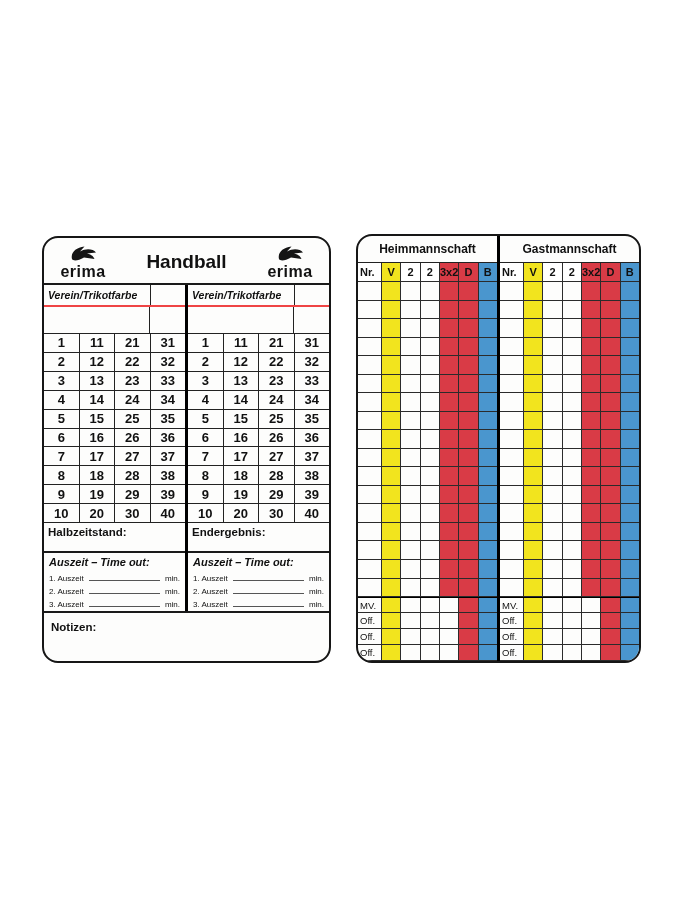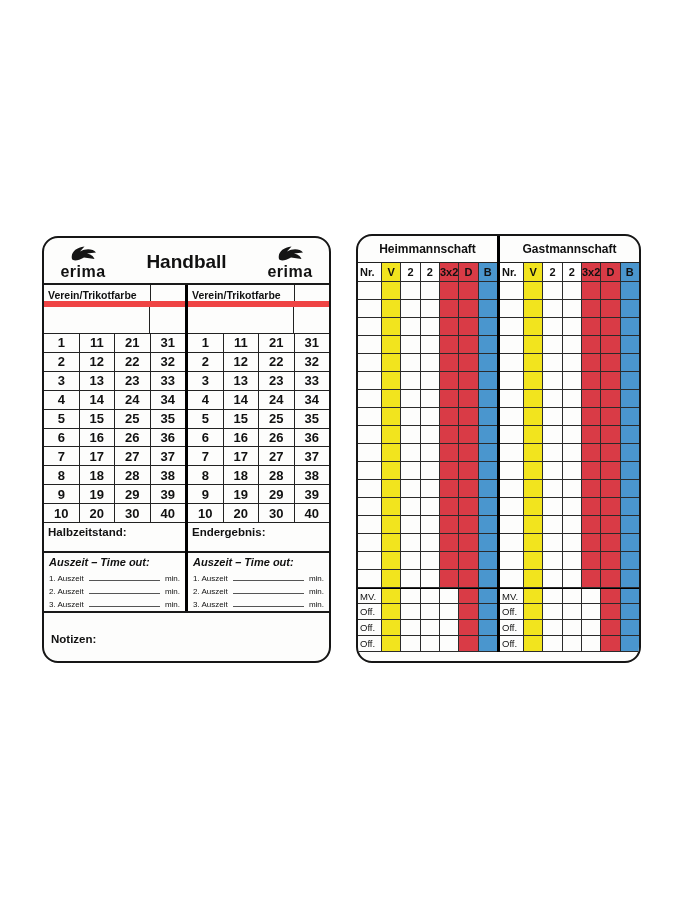--- a/index.html
+++ b/index.html
@@ -15,45 +15,45 @@
   .lc-header { height: 47px; flex: 0 0 47px; display: flex; align-items: center; justify-content: space-between; border-bottom: 2px solid #1a1a1a; padding: 2px 8px 0 8px; }
   .logo { width: 62px; display: flex; flex-direction: column; align-items: center; line-height: 1; }
   .logo svg { width: 32px; height: 19px; display: block; }
   .logo-text { font-weight: bold; font-size: 16px; letter-spacing: 0.5px; margin-top: 1px; }
   .lc-title { text-align: center; font-weight: bold; font-size: 19px; line-height: 1.12; }
 
   .lc-body { flex: 1; display: flex; min-height: 0; }
   .lc-half { flex: 1; display: flex; flex-direction: column; min-width: 0; }
   .lc-half.first { border-right: 3px solid #000; }
 
-  .verein-row { flex: 0 0 22px; display: flex; border-bottom: 6px solid #ef4444; }
+  .verein-row { flex: 0 0 22px; display: flex; border-bottom: 2px solid #ef4444; font-style: italic; }
   .verein-label { flex: 3; font-size: 10.5px; font-weight: bold; padding: 4px 0 0 4px; border-right: 1px solid #222; white-space: nowrap; overflow: hidden; }
   .verein-blank { flex: 1; }
   .verein-empty { flex: 0 0 27px; display: flex; border-bottom: 1px solid #222; }
   .verein-empty .ve-main { flex: 3; border-right: 1px solid #222; }
   .verein-empty .ve-blank { flex: 1; }
 
   .number-grid { flex: 1; display: flex; flex-direction: column; min-height: 0; }
   .nrow { flex: 1; display: flex; border-bottom: 1px solid #222; }
   .ncell { flex: 1; display: flex; align-items: center; justify-content: center; font-weight: bold; font-size: 13px; border-right: 1px solid #222; }
   .ncell:last-child { border-right: none; }
 
   .result-row { flex: 0 0 30px; font-weight: bold; font-size: 11.5px; padding: 3px 0 0 4px; border-bottom: 2px solid #1a1a1a; }
 
   .auszeit { flex: 0 0 58px; padding: 3px 5px 0 5px; }
   .auszeit-title { font-weight: bold; font-size: 11px; margin-bottom: 2px; white-space: nowrap; font-style: italic; }
   .aline { display: flex; align-items: flex-end; font-size: 8px; height: 13px; }
   .aline .albl { white-space: nowrap; }
   .aline .arule { flex: 1; border-bottom: 1px solid #555; margin: 0 5px 2px 5px; }
   .aline .amin { white-space: nowrap; }
 
-  .notizen { flex: 0 0 50px; border-top: 2px solid #1a1a1a; padding: 20px 0 0 7px; font-weight: bold; font-size: 11.5px; }
+  .notizen { flex: 0 0 50px; border-top: 2px solid #1a1a1a; padding: 8px 0 0 7px; font-weight: bold; font-size: 11.5px; }
 
   
-  .rc-body { flex: 1; display: flex; padding-bottom: 9px; min-height: 0; }
+  .rc-body { flex: 1; display: flex; min-height: 0; }
   .rc-half { flex: 1; display: flex; flex-direction: column; min-width: 0; }
   .rc-half.first { border-right: 3px solid #000; }
   .team-header { flex: 0 0 27px; display: flex; align-items: center; justify-content: center; font-weight: bold; font-size: 12px; border-bottom: 1px solid #222; }
   .score-grid { flex: 1; display: flex; flex-direction: column; min-height: 0; }
   .srow { display: flex; border-bottom: 1px solid #2b2b2b; min-height: 0; }
   .srow.shdr { flex: 0 0 19px; }
   .srow.body { flex: 1; }
   .srow.brow { flex: 0 0 16px; }
   .srow.bfirst { border-top: 1.5px solid #000; }
   .scell { flex: 1; border-right: 1px solid #2b2b2b; }

